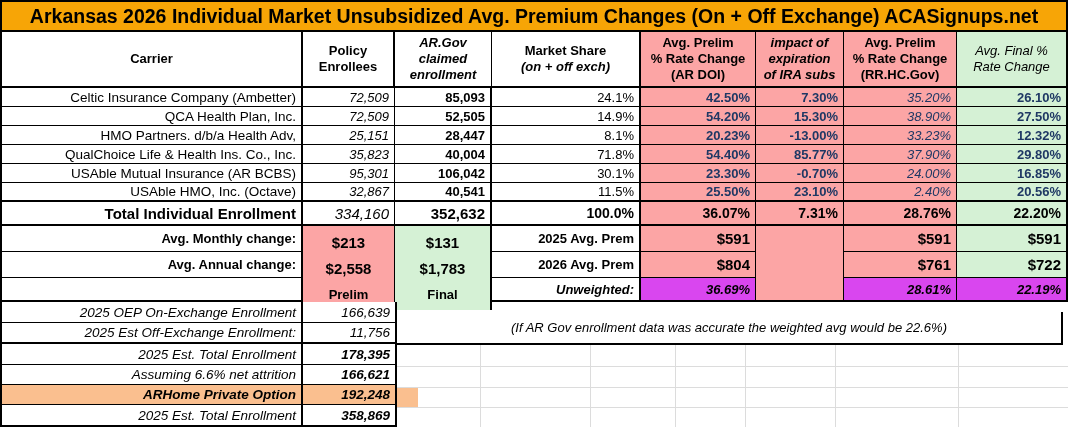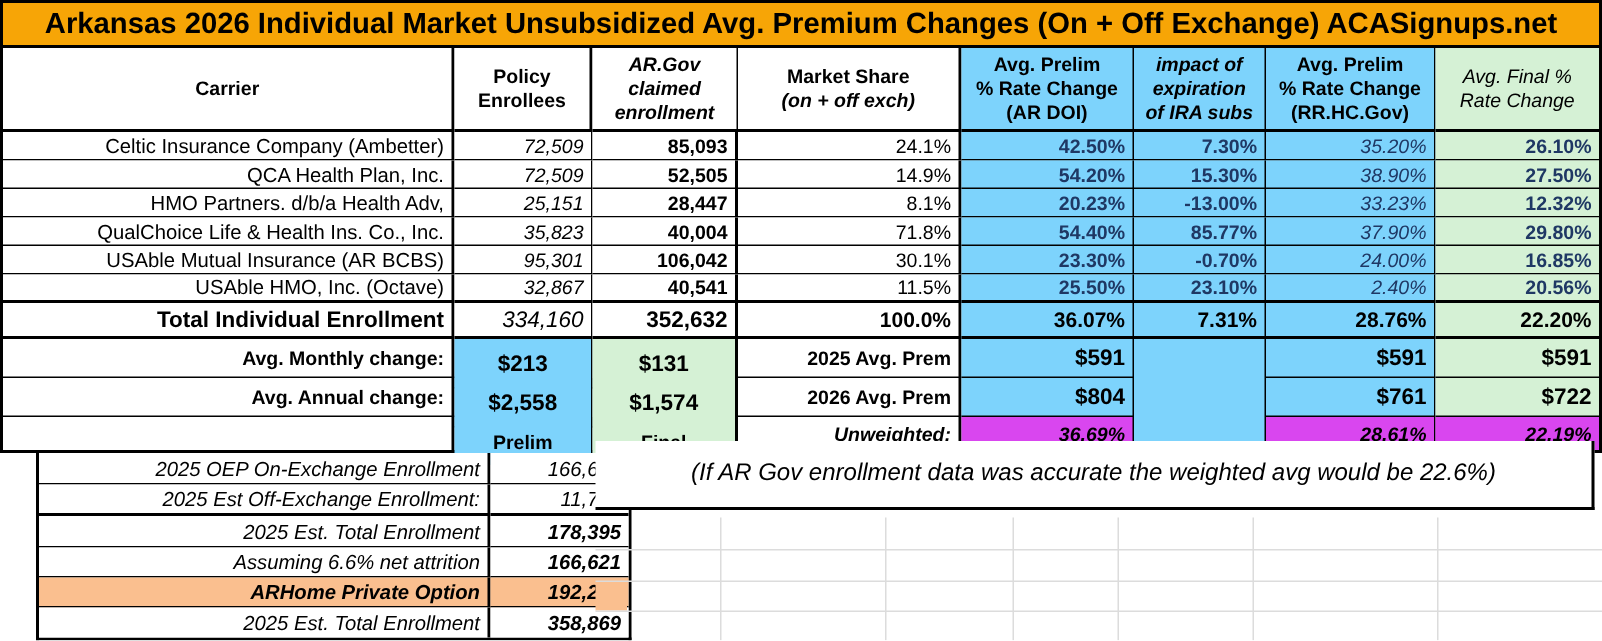--- a/index.html
+++ b/index.html
@@ -15,33 +15,33 @@
             grid-template-rows:56px 19px 19px 19px 19px 19px 19px 24px 26px 26px 22px;}
   .c{box-sizing:border-box;border-right:1px solid #000;border-bottom:1px solid #000;
      display:flex;align-items:center;justify-content:flex-end;padding:0 5px;
      font-size:13px;white-space:nowrap;overflow:hidden;background:#fff;}
   .hc{flex-direction:column;justify-content:center;align-items:center;text-align:center;
       font-weight:bold;line-height:1.22;border-bottom-width:2px;padding:0 2px;}
   .b{font-weight:bold}.i{font-style:italic}.fwn{font-weight:normal}
   .ctr{justify-content:center;padding:16px 2px}
   .f135{font-size:13.5px}.f14{font-size:14px}.f15{font-size:15px}
   .navy{color:#1F3864}
-  .ylw{background:#7dd3fc}.grn{background:#D5F1D5}.gry{background:#d946ef}.orng{background:#FABF8F}
+  .ylw{background:#fca5a5}.grn{background:#D5F1D5}.gry{background:#d946ef}.orng{background:#FABF8F}
   .br2{border-right-width:2px}.bb2{border-bottom-width:2px}
   .nr{border-right:none}.nb{border-bottom:none}
   .merged{grid-column:6;grid-row:9/12;}
   .bl{position:absolute;left:0;top:302px;width:397px;height:125px;box-sizing:border-box;
       border:2px solid #000;border-top:none;display:grid;
       grid-template-columns:301px 92px;
-      grid-template-rows:21px 21px 21px 20px 20px 20px;margin-left:24px;}
+      grid-template-rows:21px 21px 21px 20px 20px 20px;}
   .bl .c{font-size:13.5px}
-  .note{position:absolute;left:397px;top:294px;width:666px;height:46px;box-sizing:border-box;
+  .note{position:absolute;left:397px;top:312px;width:666px;height:33px;box-sizing:border-box;
         border:2px solid #000;border-top:none;border-left:none;background:#fff;
         display:flex;align-items:center;justify-content:center;
-        font-style:italic;font-size:16px;}
+        font-style:italic;font-size:13px;}
   .vline{position:absolute;top:345px;height:82px;width:1px;background:#DCDCDC;}
   .hline{position:absolute;left:397px;width:671px;height:1px;background:#DCDCDC;}
   .spill{position:absolute;left:397px;top:387px;width:21px;height:20px;background:#FABF8F;}
 </style>
 </head>
 <body>
 
 <div class="sheet">
 
   <div class="titlebar">Arkansas 2026 Individual Market Unsubsidized Avg. Premium Changes (On + Off Exchange) ACASignups.net</div>
@@ -152,21 +152,21 @@
     <div class="c br2 b">Avg. Monthly change:</div>
     <div class="c ylw b f15 ctr">$213</div>
     <div class="c grn b f15 ctr br2">$131</div>
     <div class="c b br2">2025 Avg. Prem</div>
     <div class="c ylw b f15">$591</div>
     <div class="c ylw b f15">$591</div>
     <div class="c grn b f15 nr">$591</div>
 
     <div class="c br2 b">Avg. Annual change:</div>
     <div class="c ylw b f15 ctr">$2,558</div>
-    <div class="c grn b f15 ctr br2">$1,574</div>
+    <div class="c grn b f15 ctr br2">$1,783</div>
     <div class="c b br2">2026 Avg. Prem</div>
     <div class="c ylw b f15">$804</div>
     <div class="c ylw b f15">$761</div>
     <div class="c grn b f15 nr">$722</div>
 
     <div class="c br2 nb"></div>
     <div class="c ylw b ctr nb">Prelim</div>
     <div class="c grn b ctr br2 nb">Final</div>
     <div class="c b i br2 nb">Unweighted:</div>
     <div class="c gry b i nb">36.69%</div>

